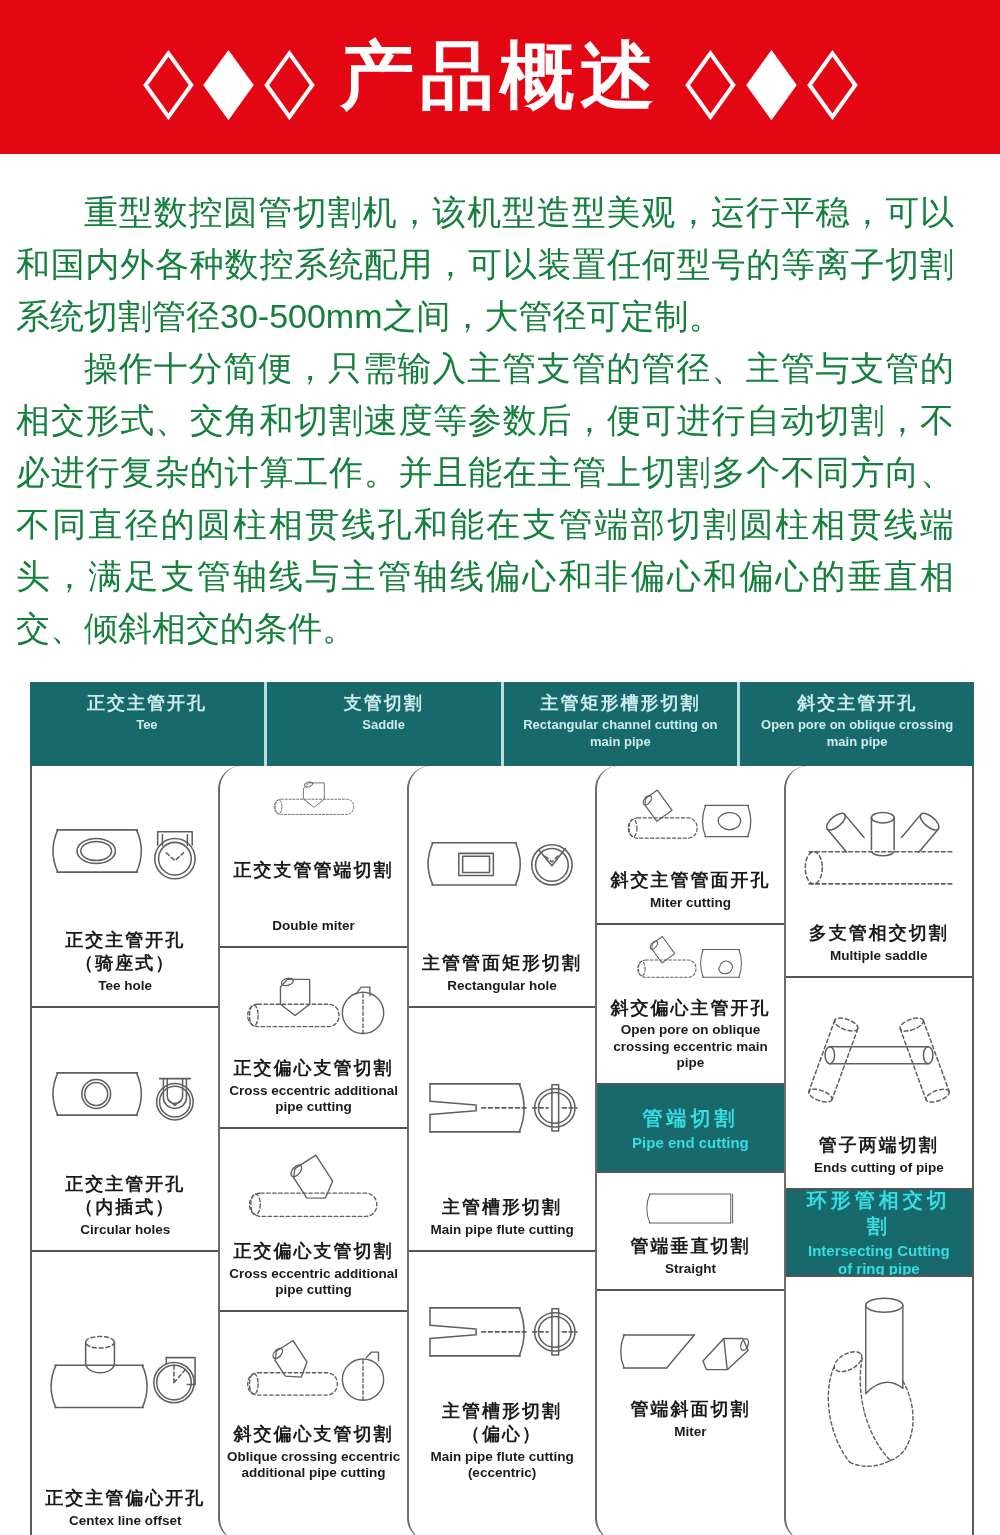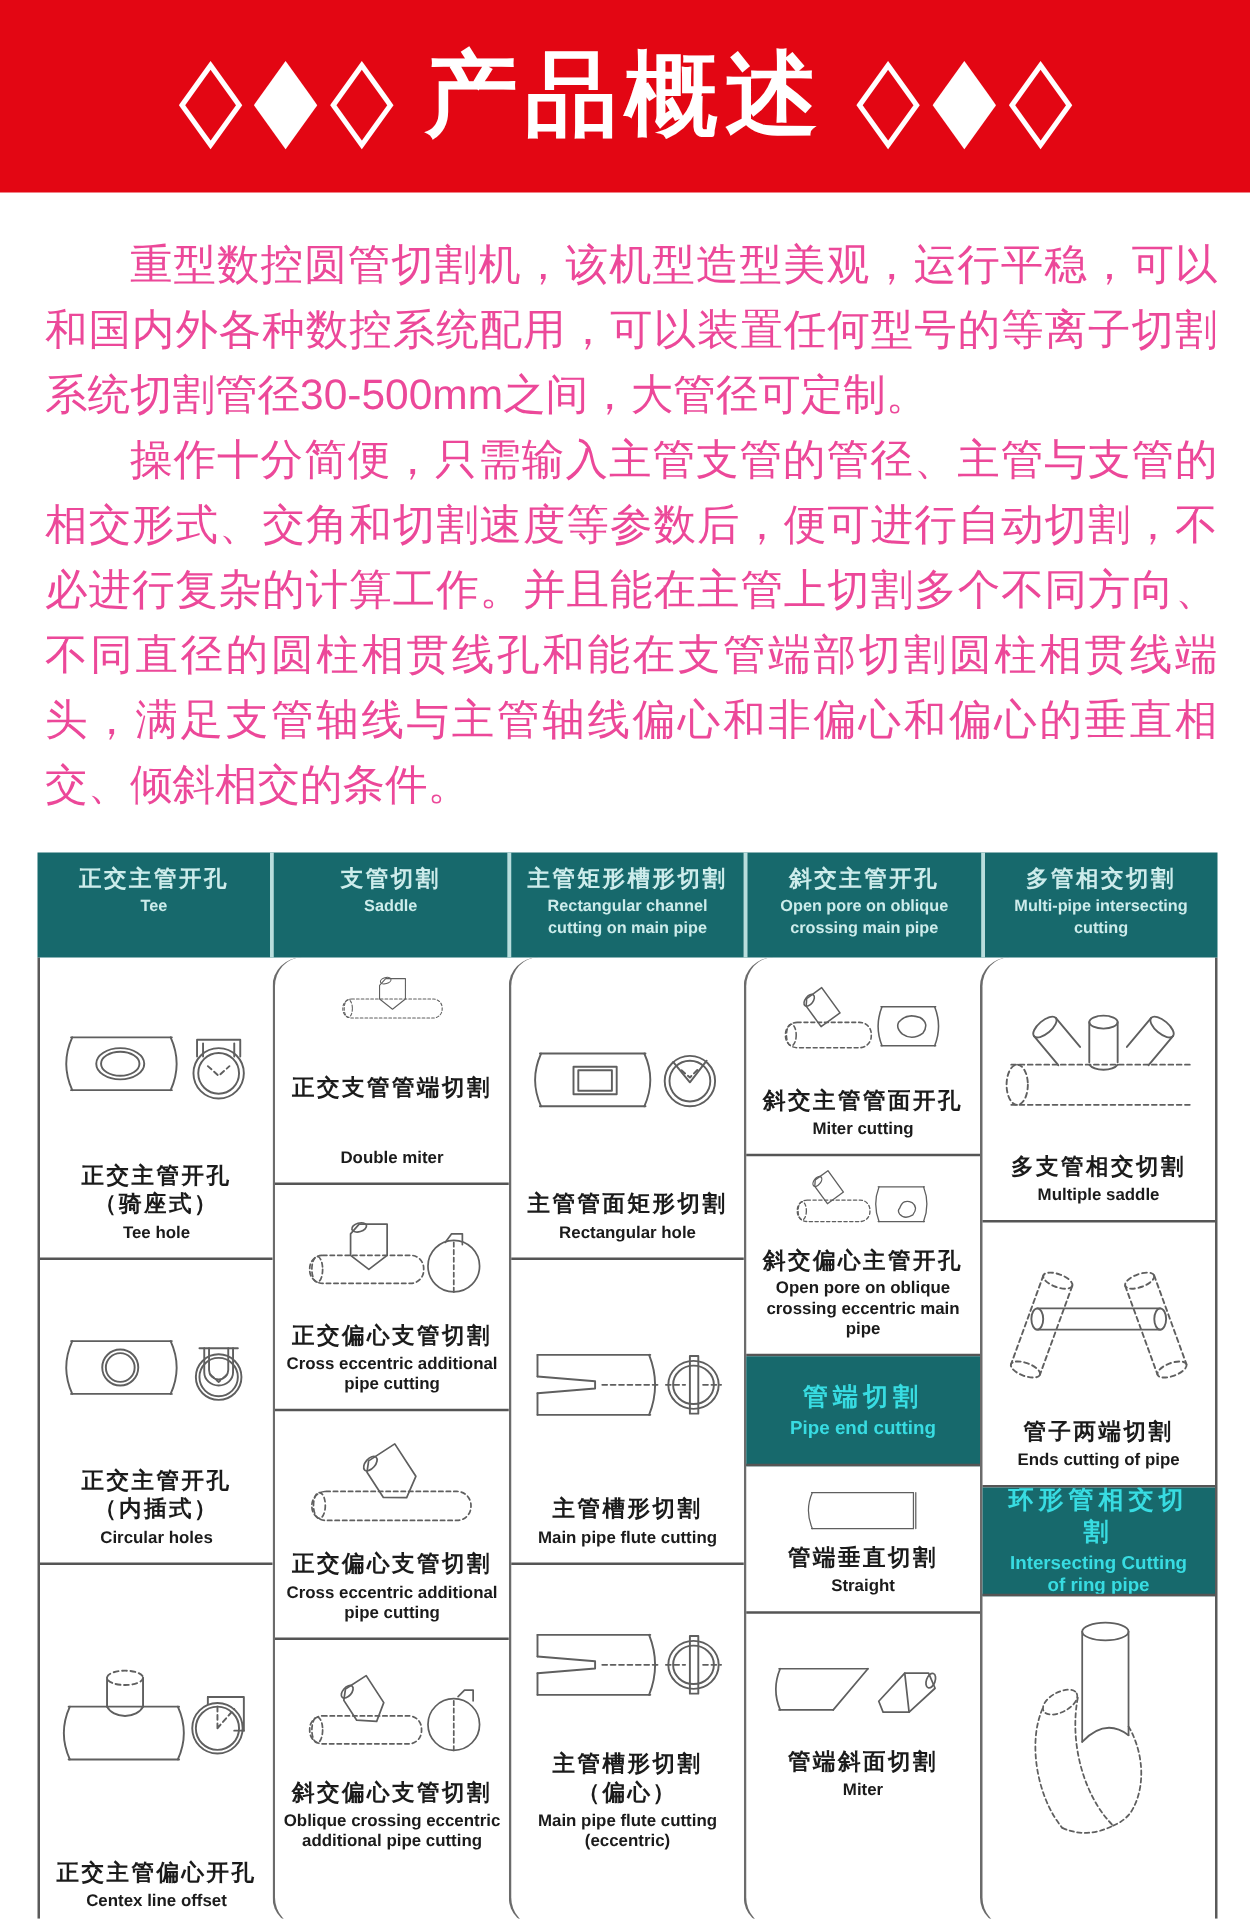--- a/index.html
+++ b/index.html
@@ -10,22 +10,22 @@
   
   .banner { position:absolute; left:0; top:0; width:1000px; height:154px;
     background:var(--accent,#e30613); color:#fff;
     display:flex; align-items:center; justify-content:center; }
   .diamond { font-size:92px; line-height:1; display:inline-block;
     transform:scaleX(.72); margin:0 -5px; font-weight:400; }
   .banner-title { font-size:74px; font-weight:bold; letter-spacing:6px;
     margin:0 20px; white-space:nowrap; }
 
   
-  .intro { position:absolute; left:36px; top:186px; width:938px;
-    font-size:34px; line-height:52px; color:#ec4899; text-align:justify; }
+  .intro { position:absolute; left:16px; top:186px; width:938px;
+    font-size:34px; line-height:52px; color:#15803d; text-align:justify; }
   .intro p { margin:0; text-indent:2em; }
 
   
   .ctable { position:absolute; left:30px; top:682px; width:944px; }
   .thead { display:flex; height:84px; }
   .th { flex:1; background:var(--teal,#17696c); color:#cdeceb;
     display:flex; flex-direction:column; align-items:center;
     justify-content:flex-start; padding-top:9px; text-align:center; }
   .th + .th { border-left:3px solid #b9dedd; }
   .th .zh { font-size:18px; font-weight:bold; letter-spacing:2px; line-height:1.35; }
@@ -80,24 +80,20 @@
           <div class="en">Saddle</div>
         </div>
         <div class="th">
           <div class="zh">主管矩形槽形切割</div>
           <div class="en">Rectangular channel cutting on main pipe</div>
         </div>
         <div class="th">
           <div class="zh">斜交主管开孔</div>
           <div class="en">Open pore on oblique crossing main pipe</div>
         </div>
-        <div class="th">
-          <div class="zh">多管相交切割</div>
-          <div class="en">Multi-pipe intersecting cutting</div>
-        </div>
       </div>
     <div class="tbody">
         <div class="col">
           <div class="cell" style="height: 242px;">
             <div class="diagram">
               <svg width="168" height="96" viewBox="0 0 170 100" fill="none" stroke="#5f5f5f" stroke-width="1.6" stroke-linecap="round" stroke-linejoin="round">
  <path d="M14 28 H98 M14 72 H98"></path>
                 <path d="M15 28 Q5 50 15 72"></path>
                 <path d="M97 28 Q107 50 97 72"></path>
  <ellipse cx="55" cy="50" rx="20" ry="13"></ellipse>

